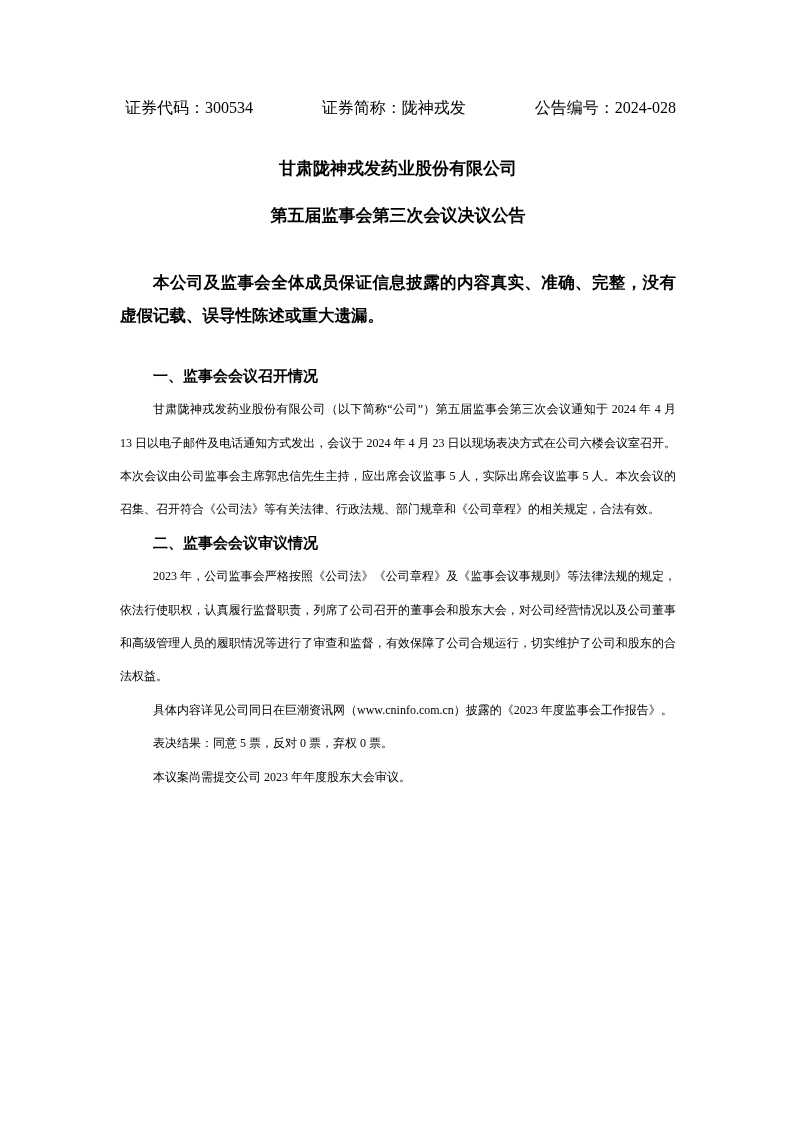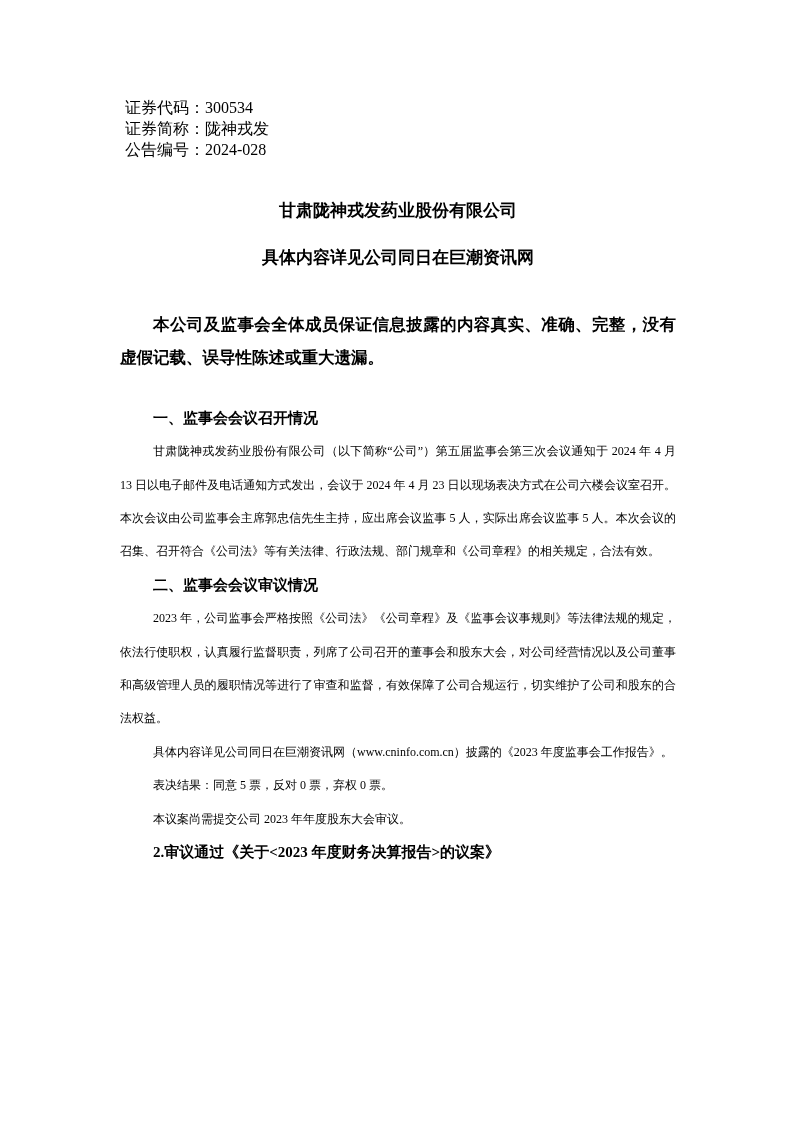--- a/index.html
+++ b/index.html
@@ -20,21 +20,20 @@
     font-family: "Liberation Serif", "DejaVu Serif", serif;
   }
   .doc-header {
     display: flex;
     justify-content: space-between;
     align-items: baseline;
     margin-left: 5px;
     font-size: 16px;
     line-height: 21px;
     white-space: nowrap;
-    flex-direction: column;
   }
   .title-block {
     margin-top: 27px;
     text-align: center;
     font-family: "Liberation Sans", "DejaVu Sans", sans-serif;
     font-weight: bold;
     font-size: 17px;
     line-height: 47px;
   }
   .statement {
@@ -71,30 +70,29 @@
 <div class="page">
 
   <div class="doc-header">
     <span>证券代码：300534</span>
     <span>证券简称：陇神戎发</span>
     <span>公告编号：2024-028</span>
   </div>
 
   <div class="title-block">
     <div>甘肃陇神戎发药业股份有限公司</div>
-    <div>具体内容详见公司同日在巨潮资讯网</div>
+    <div>第五届监事会第三次会议决议公告</div>
   </div>
 
   <p class="statement">本公司及监事会全体成员保证信息披露的内容真实、准确、完整，没有虚假记载、误导性陈述或重大遗漏。</p>
 
   <p class="sec-heading first">一、监事会会议召开情况</p>
   <p class="body-para">甘肃陇神戎发药业股份有限公司（以下简称“公司”）第五届监事会第三次会议通知于 2024 年 4 月 13 日以电子邮件及电话通知方式发出，会议于 2024 年 4 月 23 日以现场表决方式在公司六楼会议室召开。本次会议由公司监事会主席郭忠信先生主持，应出席会议监事 5 人，实际出席会议监事 5 人。本次会议的召集、召开符合《公司法》等有关法律、行政法规、部门规章和《公司章程》的相关规定，合法有效。</p>
 
   <p class="sec-heading">二、监事会会议审议情况</p>
 
   <p class="body-para">2023 年，公司监事会严格按照《公司法》《公司章程》及《监事会议事规则》等法律法规的规定，依法行使职权，认真履行监督职责，列席了公司召开的董事会和股东大会，对公司经营情况以及公司董事和高级管理人员的履职情况等进行了审查和监督，有效保障了公司合规运行，切实维护了公司和股东的合法权益。</p>
   <p class="body-para">具体内容详见公司同日在巨潮资讯网（www.cninfo.com.cn）披露的《2023 年度监事会工作报告》。</p>
   <p class="body-para">表决结果：同意 5 票，反对 0 票，弃权 0 票。</p>
   <p class="body-para">本议案尚需提交公司 2023 年年度股东大会审议。</p>
 
-  <p class="sec-heading">2.审议通过《关于&lt;2023 年度财务决算报告&gt;的议案》</p>
 
 </div>
 
 </body></html>

